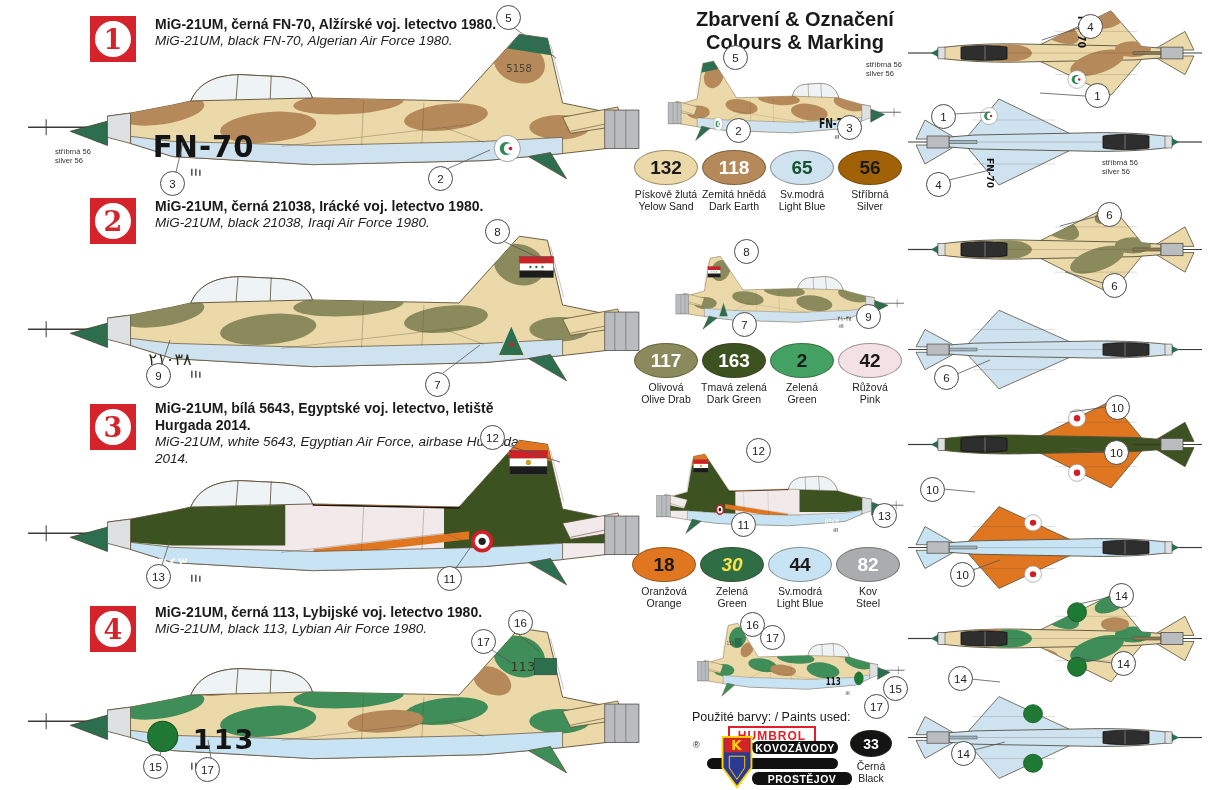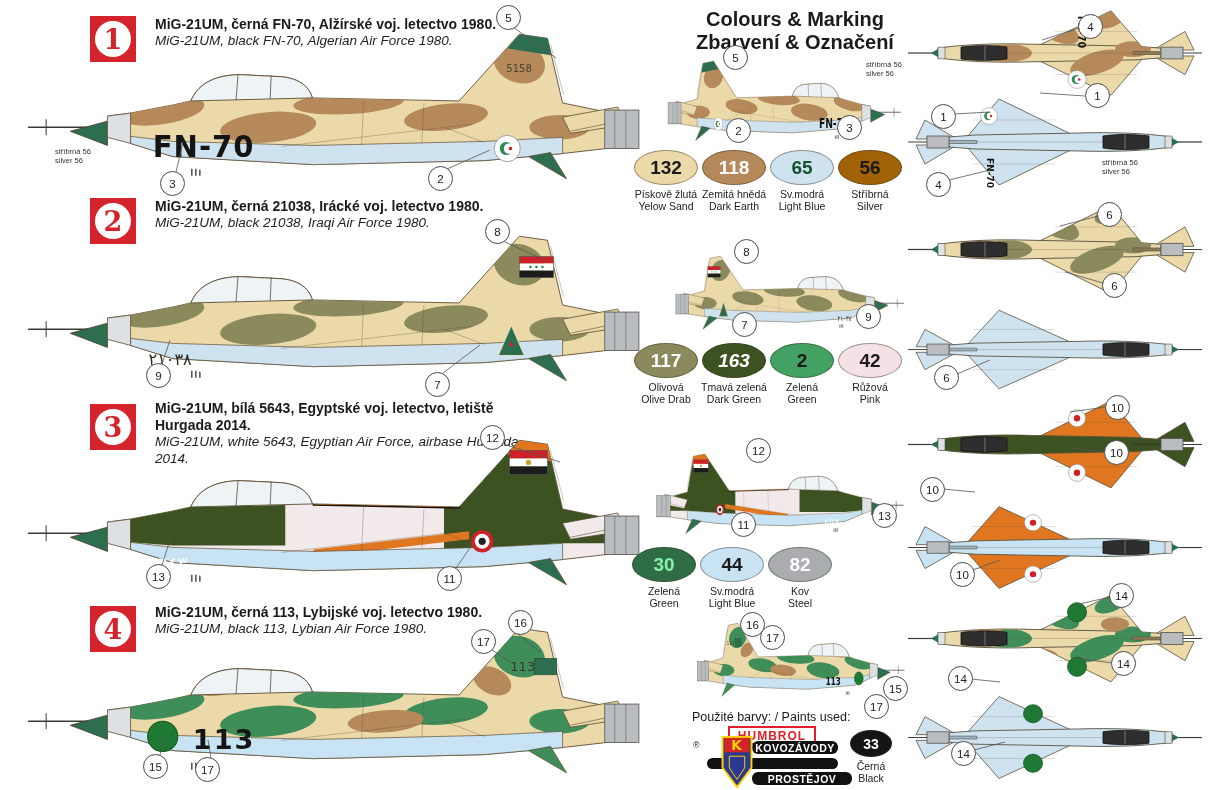--- a/index.html
+++ b/index.html
@@ -180,22 +180,22 @@
         <rect width="38" height="8" fill="#cf2028"></rect>
           <rect y="8" width="38" height="8" fill="#fff"></rect>
         <rect y="16" width="38" height="8" fill="#1c1c1c"></rect>
         <circle cx="19" cy="12" r="2.6" fill="#c8a02a"></circle>
         <rect width="38" height="24" fill="none" stroke="#555" stroke-width="0.6"></rect>
       </g>
     </defs>
   </svg>
 
   <div class="center-title">
+    <div>Zbarvení &amp; Označení</div>
     <div>Colours &amp; Marking</div>
-    <div>Zbarvení &amp; Označení</div>
   </div>
 
   <div class="badge" style="left:90px;top:16px">
     <div class="circ">1</div>
     </div>
   <div class="stitle" style="left:155px;top:16px">
     <div class="cs">MiG-21UM, černá FN-70, Alžírské voj. letectvo 1980.</div>
     <div class="en">MiG-21UM, black FN-70, Algerian Air Force 1980.</div>
     </div>
 
@@ -362,21 +362,21 @@
     </div>
   <div class="swatch-group" style="left:632px;top:343px">
       <div class="swatch-item">
         <div class="sw-oval" style="background: rgb(138, 138, 92); color: rgb(255, 255, 255);">117</div>
         <div class="sw-lab">
           <div>Olivová</div>
           <div>Olive Drab</div>
         </div>
       </div>
       <div class="swatch-item">
-        <div class="sw-oval" style="background: rgb(60, 82, 32); color: rgb(255, 255, 255); font-style: italic;">163</div>
+        <div class="sw-oval" style="background: rgb(60, 82, 32); color: rgb(255, 255, 255);">163</div>
         <div class="sw-lab">
           <div>Tmavá zelená</div>
           <div>Dark Green</div>
         </div>
       </div>
       <div class="swatch-item">
         <div class="sw-oval" style="background: rgb(67, 161, 99); color: rgb(26, 26, 26);">2</div>
         <div class="sw-lab">
           <div>Zelená</div>
           <div>Green</div>
@@ -385,21 +385,28 @@
       <div class="swatch-item">
         <div class="sw-oval" style="background: rgb(244, 225, 230); color: rgb(26, 26, 26);">42</div>
         <div class="sw-lab">
           <div>Růžová</div>
           <div>Pink</div>
         </div>
       </div>
     </div>
   <div class="swatch-group" style="left:630px;top:547px">
       <div class="swatch-item">
-        <div class="sw-oval" style="background: rgb(47, 110, 68); color: #86efac;">30</div>
+        <div class="sw-oval" style="background: rgb(224, 118, 31); color: rgb(26, 26, 26);">18</div>
+        <div class="sw-lab">
+          <div>Oranžová</div>
+          <div>Orange</div>
+        </div>
+      </div>
+      <div class="swatch-item">
+        <div class="sw-oval" style="background: rgb(47, 110, 68); color: #fde047; font-style: italic;">30</div>
         <div class="sw-lab">
           <div>Zelená</div>
           <div>Green</div>
         </div>
       </div>
       <div class="swatch-item">
         <div class="sw-oval" style="background: rgb(200, 227, 244); color: rgb(26, 26, 26);">44</div>
         <div class="sw-lab">
           <div>Sv.modrá</div>
           <div>Light Blue</div>

